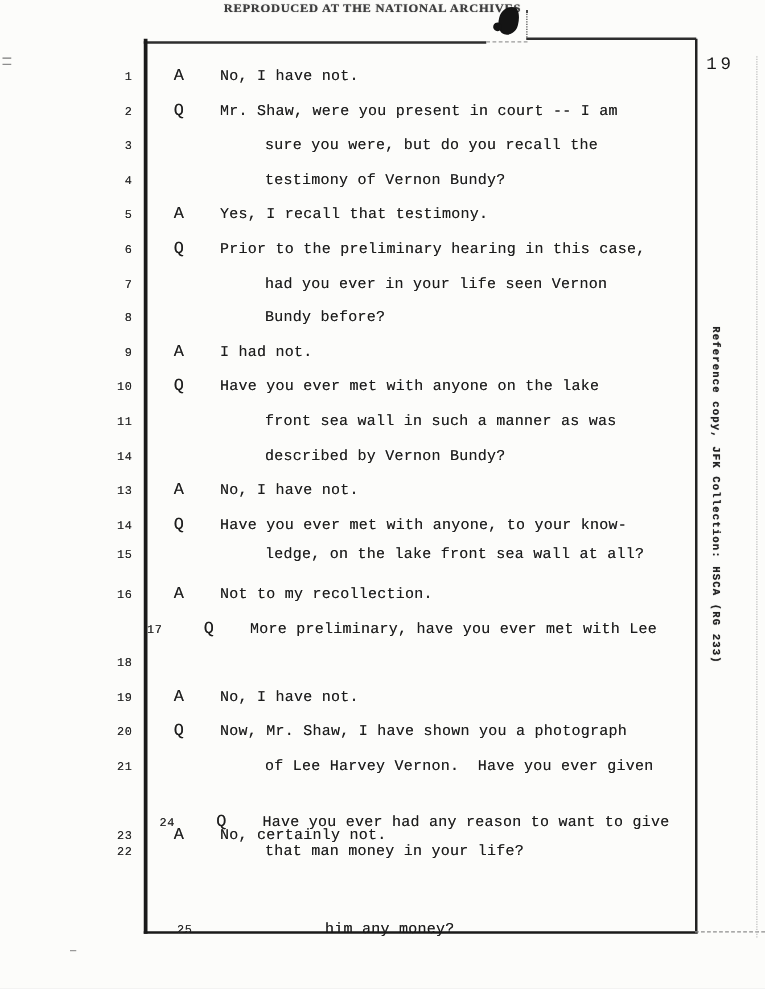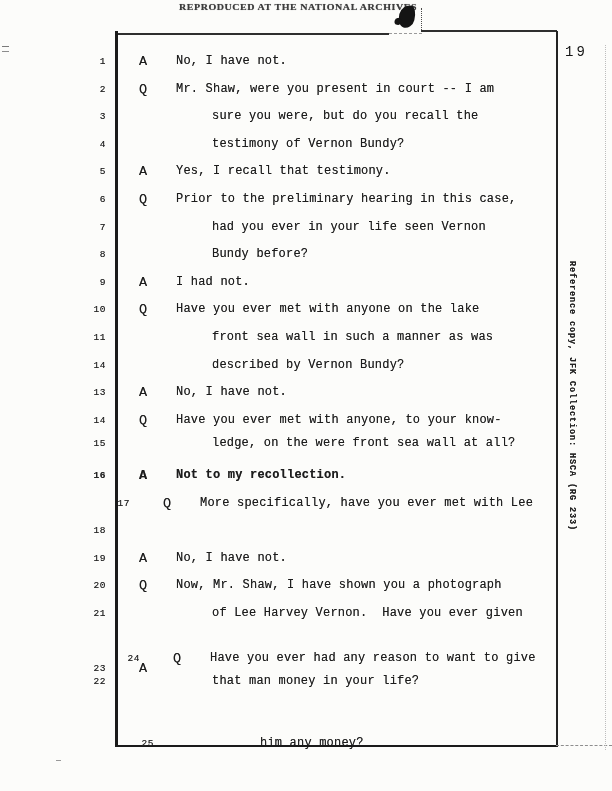--- a/index.html
+++ b/index.html
@@ -176,33 +176,33 @@
 
   <div class="row" style="top: 412.8px;">
     <span class="num">14</span>
     <span class="speaker">Q</span>
     <span class="text">Have you ever met with anyone, to your know-</span>
   </div>
 
   <div class="row" style="top: 436px; padding-left: 44px;">
     <span class="num">15</span>
     <span class="speaker"></span>
-    <span class="text indent">ledge, on the were front sea wall at all?</span>
-  </div>
-
-  <div class="row" style="top: 468px; font-weight: bold;">
+    <span class="text indent">ledge, on the lake front sea wall at all?</span>
+  </div>
+
+  <div class="row" style="top: 468px;">
     <span class="num">16</span>
     <span class="speaker">A</span>
     <span class="text">Not to my recollection.</span>
   </div>
 
   <div class="row" style="top: 495.6px; margin-left: 24px;">
     <span class="num">17</span>
     <span class="speaker">Q</span>
-    <span class="text">More specifically, have you ever met with Lee</span>
+    <span class="text">More preliminary, have you ever met with Lee</span>
   </div>
 
   <div class="row" style="top: 523.2px;">
     <span class="num">18</span>
     <span class="speaker"></span>
   </div>
 
   <div class="row" style="top: 550.8px;">
     <span class="num">19</span>
     <span class="speaker">A</span>
@@ -223,20 +223,21 @@
 
   <div class="row" style="top: 633.6px; margin-top: 40px;">
     <span class="num">22</span>
     <span class="speaker"></span>
     <span class="text indent">that man money in your life?</span>
   </div>
 
   <div class="row" style="top: 661.2px;">
     <span class="num">23</span>
     <span class="speaker">A</span>
+    <span class="text">No, certainly not.</span>
   </div>
 
   <div class="row" style="top: 651px; margin-left: 34px;">
     <span class="num">24</span>
     <span class="speaker">Q</span>
     <span class="text">Have you ever had any reason to want to give</span>
   </div>
 
   <div class="row" style="top: 736px; margin-left: 48px;">
     <span class="num">25</span>

